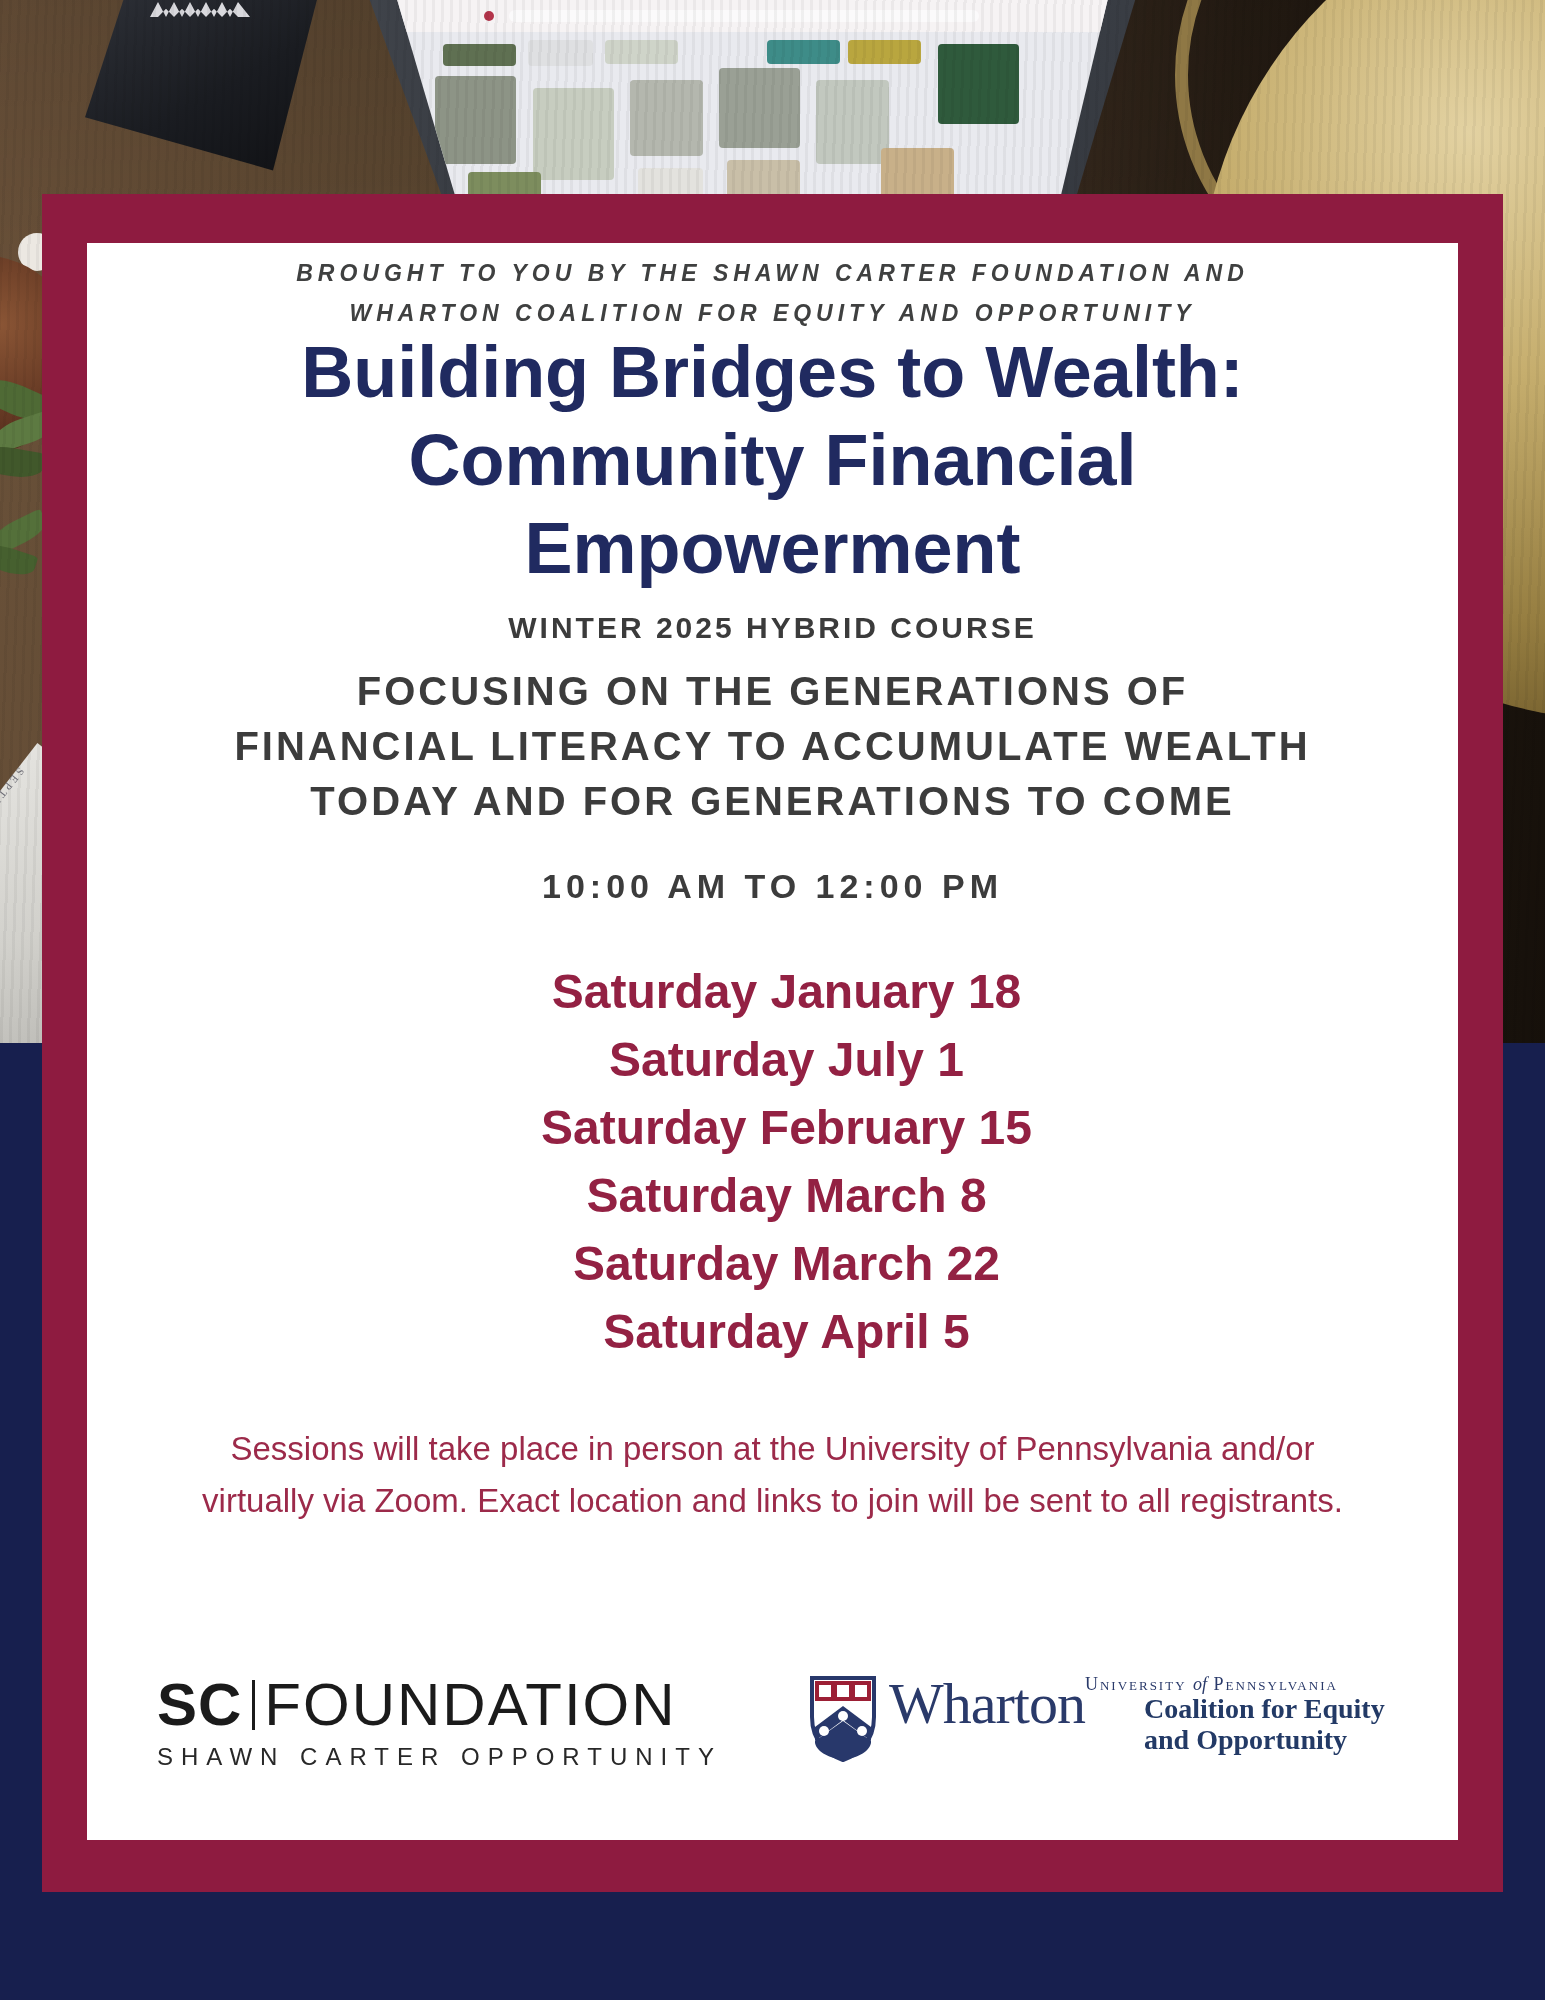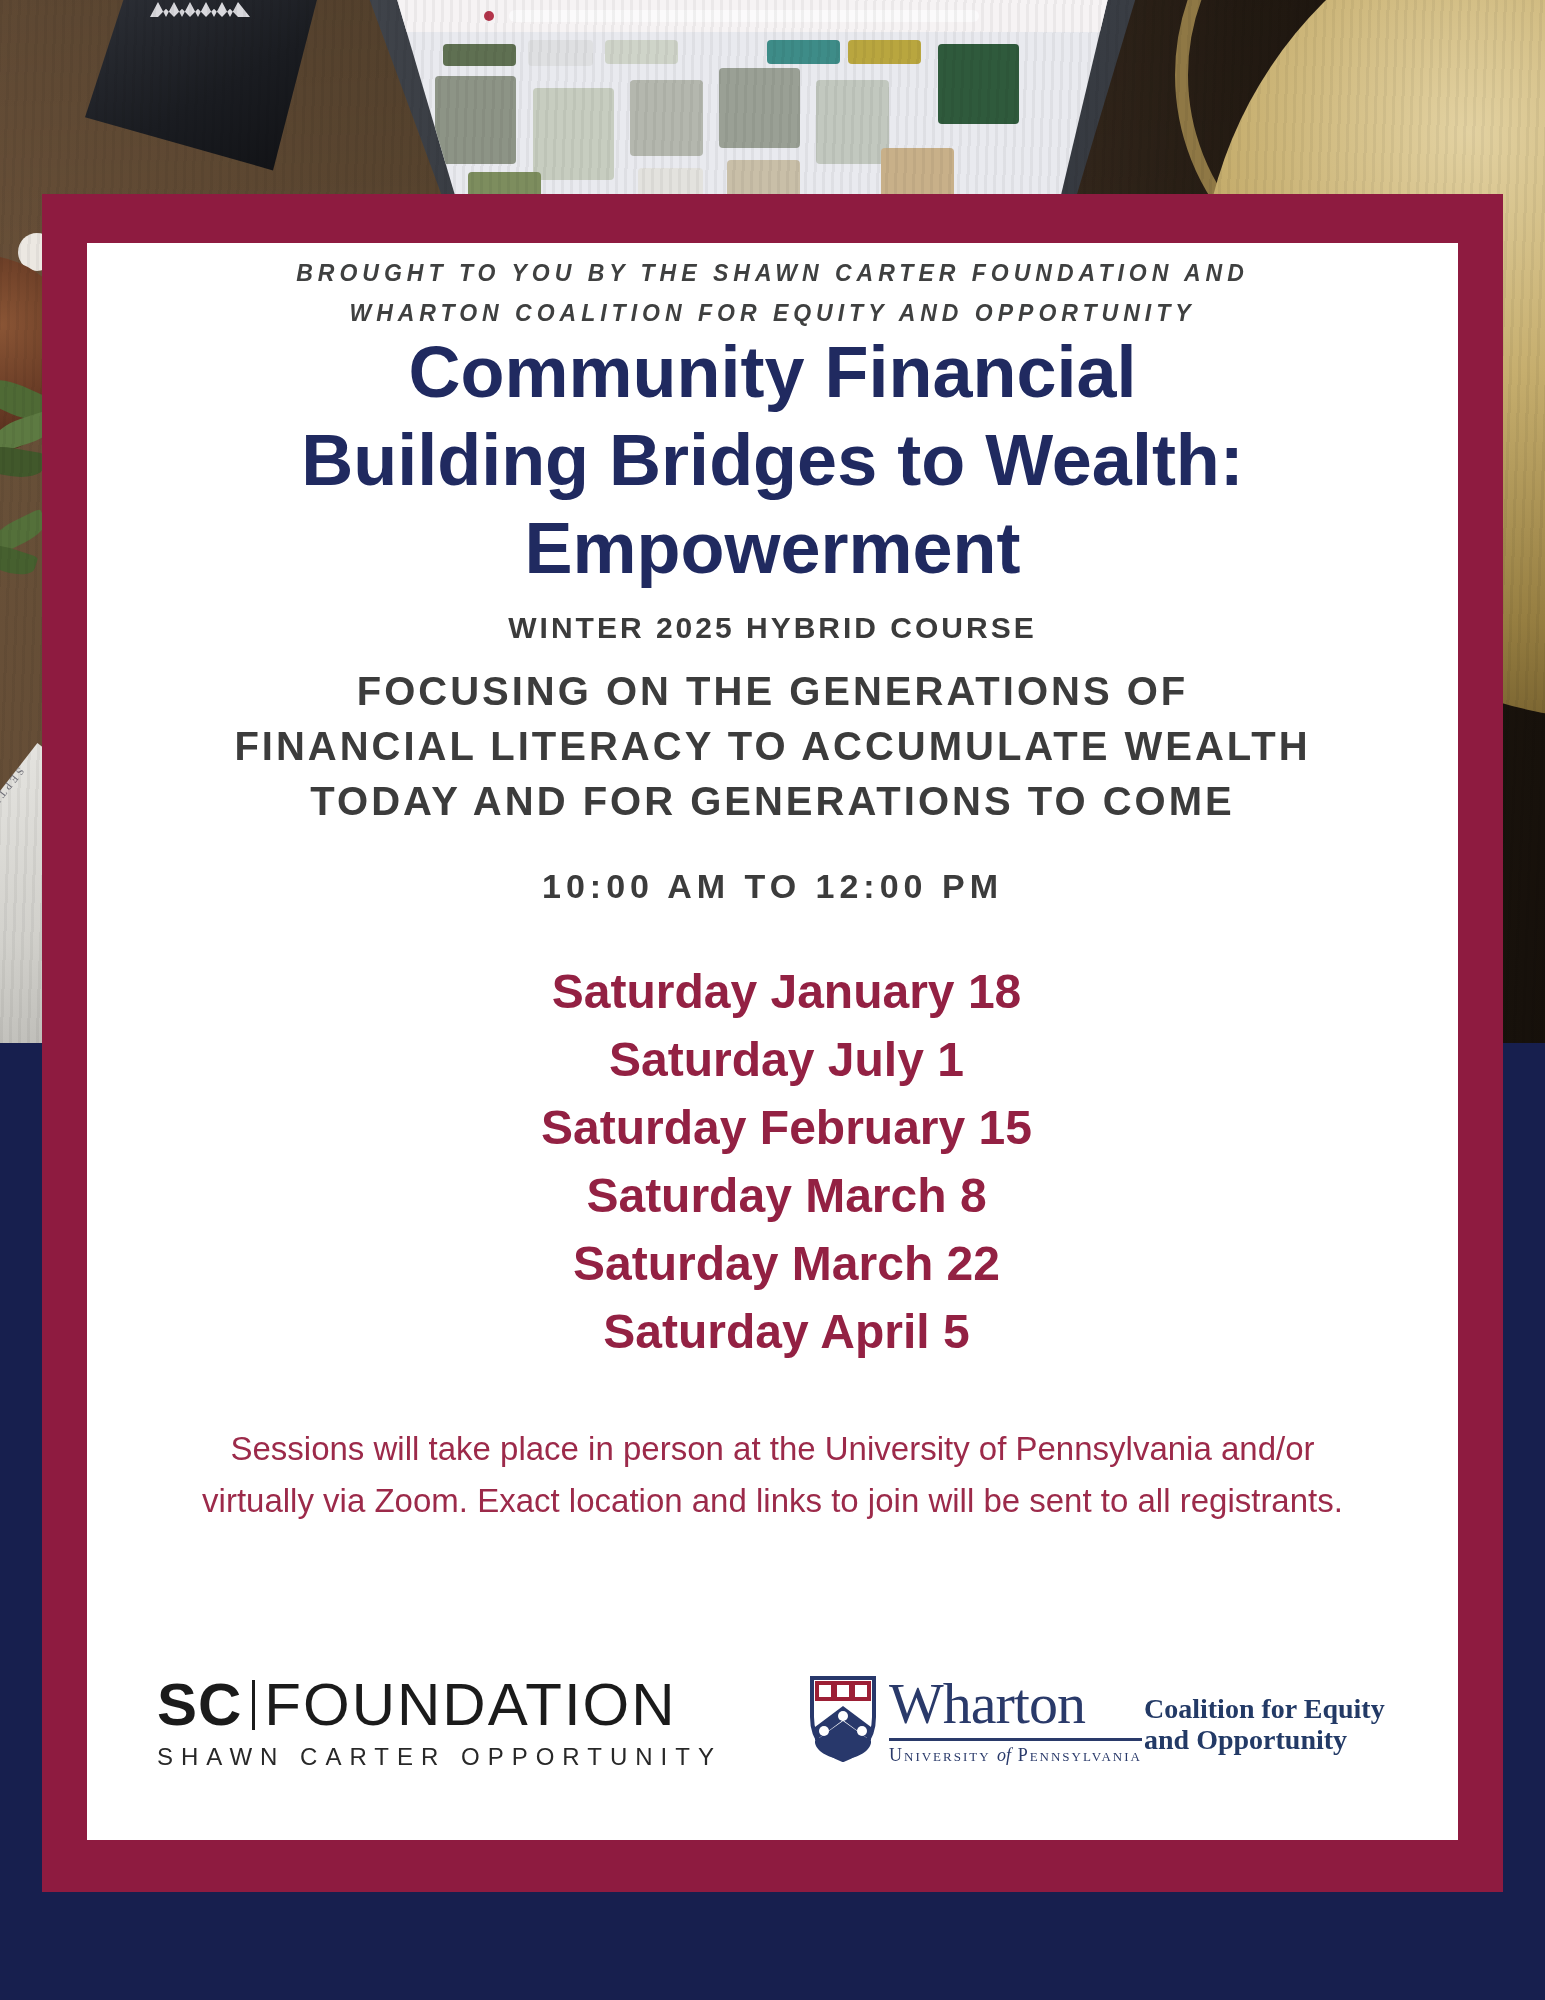--- a/index.html
+++ b/index.html
@@ -84,21 +84,21 @@
   
   .logos{position:absolute;left:0;top:1420px;width:100%;height:170px;text-align:left;}
   .sc-logo{position:absolute;left:70px;top:12px;color:#1b1b1b;}
   .sc-main{display:flex;align-items:center;}
   .sc-bold{font:700 60px/1 "Liberation Sans",sans-serif;letter-spacing:1px;}
   .sc-divider{width:3px;height:50px;background:#1b1b1b;margin:0 9px 0 10px;}
   .sc-rest{font:400 60px/1 "Liberation Sans",sans-serif;letter-spacing:2px;}
   .sc-sub{margin-top:10px;font:400 24px/1 "Liberation Sans",sans-serif;letter-spacing:8px;color:#282828;white-space:nowrap;}
 
   .wharton{position:absolute;left:722px;top:12px;display:flex;align-items:flex-start;gap:12px;}
-  .wharton-text{display:flex;flex-direction:column;}
+  .wharton-text{display:flex;flex-direction:row;}
   .wharton-name{font:400 58px/1 "Liberation Serif",serif;color:#2a3a6a;letter-spacing:-1px;}
   .wharton-rule{height:3px;background:#2a3a6a;margin:5px 0 5px;}
   .wharton-univ{font:400 18px/1 "Liberation Serif",serif;color:#2a3a6a;letter-spacing:2px;font-variant:small-caps;white-space:nowrap;}
   .wharton-univ .of{font-style:italic;font-variant:normal;letter-spacing:0;}
   .coalition{position:absolute;left:1057px;top:30px;font:700 28px/31px "Liberation Serif",serif;color:#233a66;}
 </style>
 </head>
 <body>
 
 <div class="canvas">
@@ -149,22 +149,22 @@
 
   <div class="frame"></div>
   <div class="inner">
 
     <div class="eyebrow">
       <div>BROUGHT TO YOU BY THE SHAWN CARTER FOUNDATION AND</div>
       <div>WHARTON COALITION FOR EQUITY AND OPPORTUNITY</div>
     </div>
 
     <div class="title">
+      <div>Building Bridges to Wealth:</div>
       <div>Community Financial</div>
-      <div>Building Bridges to Wealth:</div>
       <div>Empowerment</div>
     </div>
 
     <div class="course">WINTER 2025 HYBRID COURSE</div>
 
     <div class="focus">
       <div>FOCUSING ON THE GENERATIONS OF</div>
       <div>FINANCIAL LITERACY TO ACCUMULATE WEALTH</div>
       <div>TODAY AND FOR GENERATIONS TO COME</div>
     </div>

